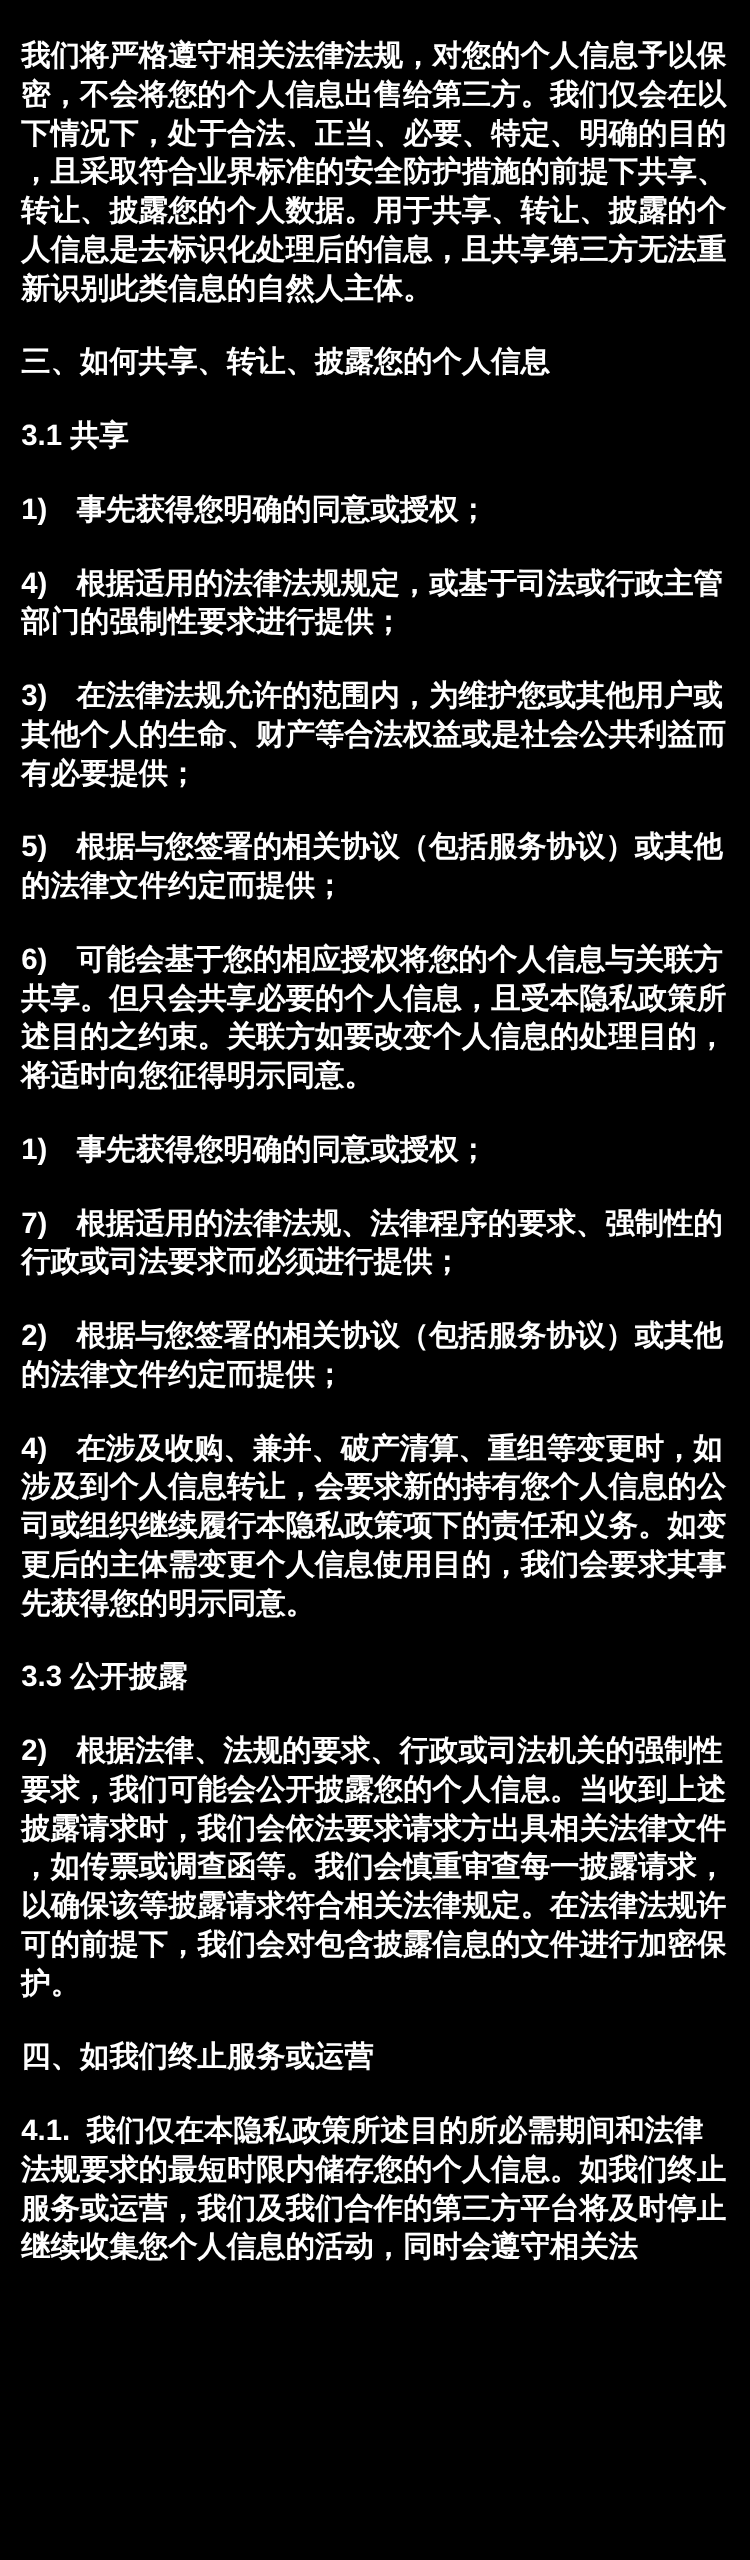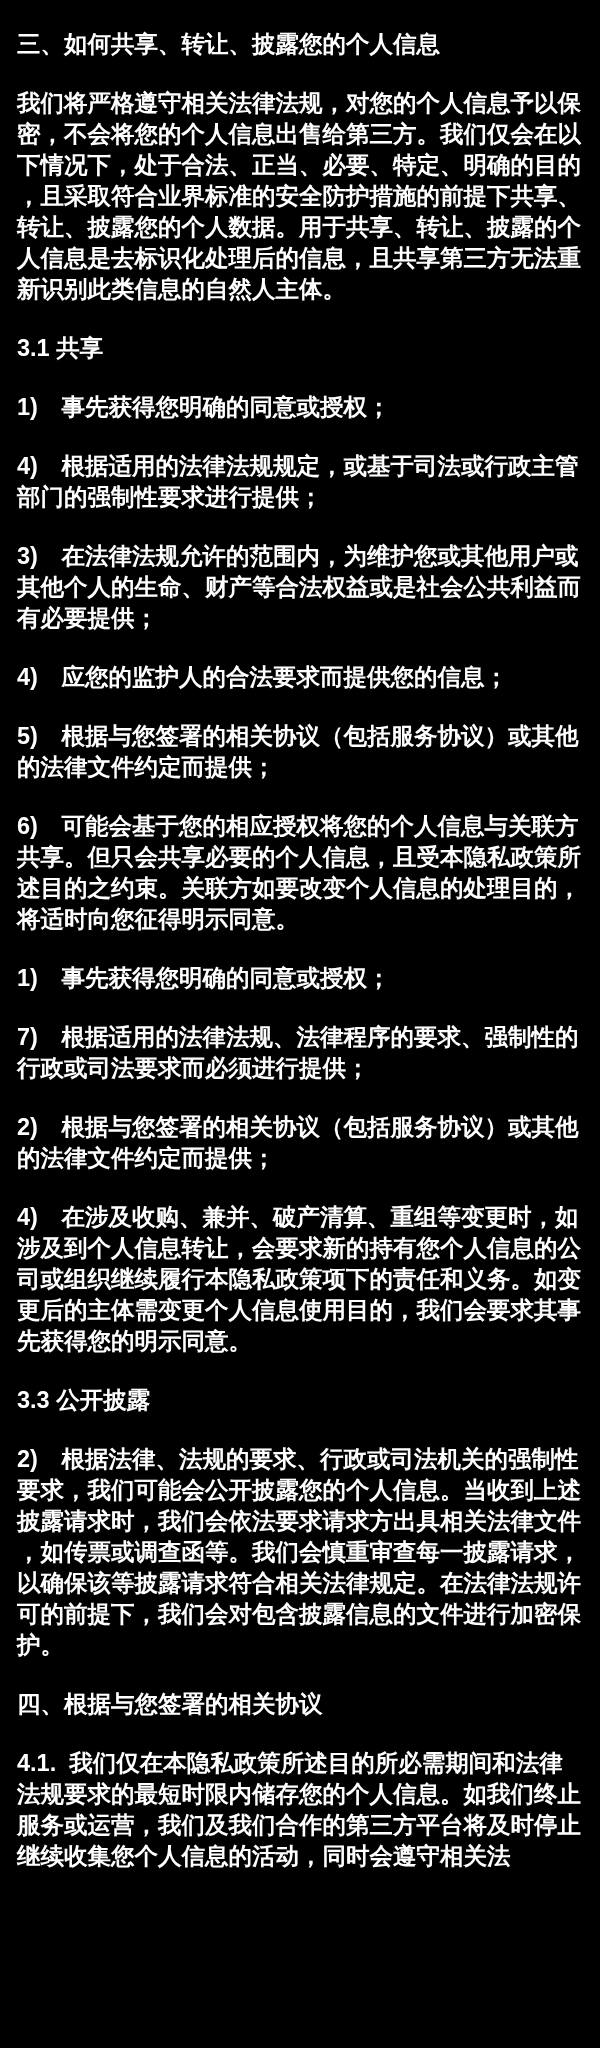--- a/index.html
+++ b/index.html
@@ -32,30 +32,29 @@
     white-space: pre-wrap;
   }
   .block:last-child {
     margin-bottom: 16px;
   }
 </style>
 </head>
 <body style="background: rgb(0, 0, 0);">
 
 <main class="doc" style="color: rgb(255, 255, 255);">
+    <div class="block">我们将严格遵守相关法律法规，对您的个人信息予以保密，不会将您的个人信息出售给第三方。我们仅会在以下情况下，处于合法、正当、必要、特定、明确的目的，且采取符合业界标准的安全防护措施的前提下共享、转让、披露您的个人数据。用于共享、转让、披露的个人信息是去标识化处理后的信息，且共享第三方无法重新识别此类信息的自然人主体。</div>
     <div class="block">三、如何共享、转让、披露您的个人信息</div>
-    <div class="block">我们将严格遵守相关法律法规，对您的个人信息予以保密，不会将您的个人信息出售给第三方。我们仅会在以下情况下，处于合法、正当、必要、特定、明确的目的，且采取符合业界标准的安全防护措施的前提下共享、转让、披露您的个人数据。用于共享、转让、披露的个人信息是去标识化处理后的信息，且共享第三方无法重新识别此类信息的自然人主体。</div>
     <div class="block">3.1 共享</div>
     <div class="block">1)　事先获得您明确的同意或授权；</div>
     <div class="block">4)　根据适用的法律法规规定，或基于司法或行政主管部门的强制性要求进行提供；</div>
     <div class="block">3)　在法律法规允许的范围内，为维护您或其他用户或其他个人的生命、财产等合法权益或是社会公共利益而有必要提供；</div>
-    <div class="block">4)　应您的监护人的合法要求而提供您的信息；</div>
     <div class="block">5)　根据与您签署的相关协议（包括服务协议）或其他的法律文件约定而提供；</div>
     <div class="block">6)　可能会基于您的相应授权将您的个人信息与关联方共享。但只会共享必要的个人信息，且受本隐私政策所述目的之约束。关联方如要改变个人信息的处理目的，将适时向您征得明示同意。</div>
     <div class="block">1)　事先获得您明确的同意或授权；</div>
     <div class="block">7)　根据适用的法律法规、法律程序的要求、强制性的行政或司法要求而必须进行提供；</div>
     <div class="block">2)　根据与您签署的相关协议（包括服务协议）或其他的法律文件约定而提供；</div>
     <div class="block">4)　在涉及收购、兼并、破产清算、重组等变更时，如涉及到个人信息转让，会要求新的持有您个人信息的公司或组织继续履行本隐私政策项下的责任和义务。如变更后的主体需变更个人信息使用目的，我们会要求其事先获得您的明示同意。</div>
     <div class="block">3.3 公开披露</div>
     <div class="block">2)　根据法律、法规的要求、行政或司法机关的强制性要求，我们可能会公开披露您的个人信息。当收到上述披露请求时，我们会依法要求请求方出具相关法律文件，如传票或调查函等。我们会慎重审查每一披露请求，以确保该等披露请求符合相关法律规定。在法律法规许可的前提下，我们会对包含披露信息的文件进行加密保护。</div>
-    <div class="block">四、根据与您签署的相关协议</div>
+    <div class="block">四、如我们终止服务或运营</div>
     <div class="block">4.1.  我们仅在本隐私政策所述目的所必需期间和法律法规要求的最短时限内储存您的个人信息。如我们终止服务或运营，我们及我们合作的第三方平台将及时停止继续收集您个人信息的活动，同时会遵守相关法</div>
   </main>
 
 </body></html>

